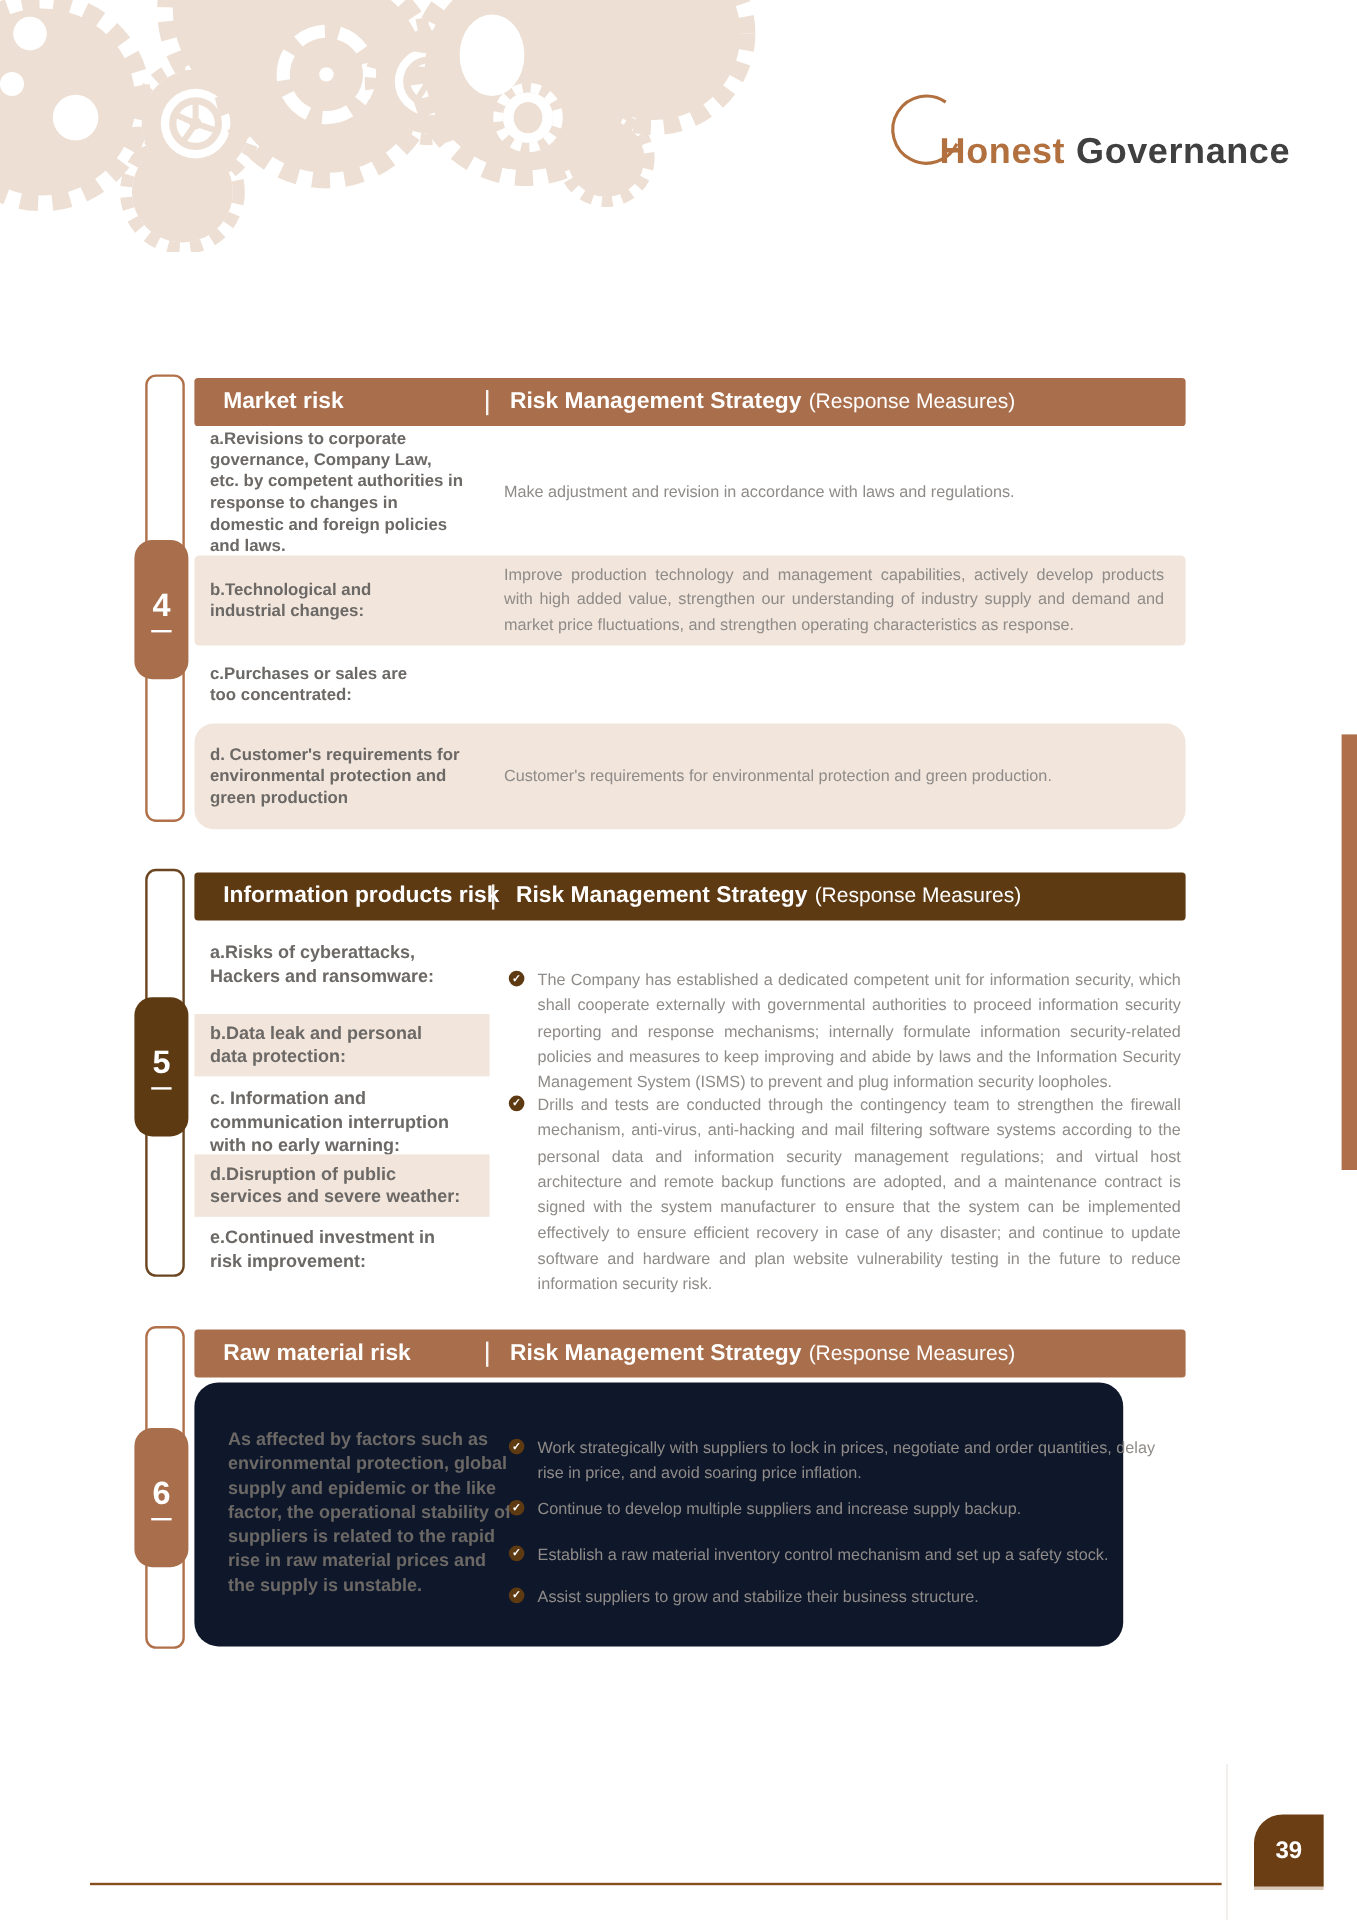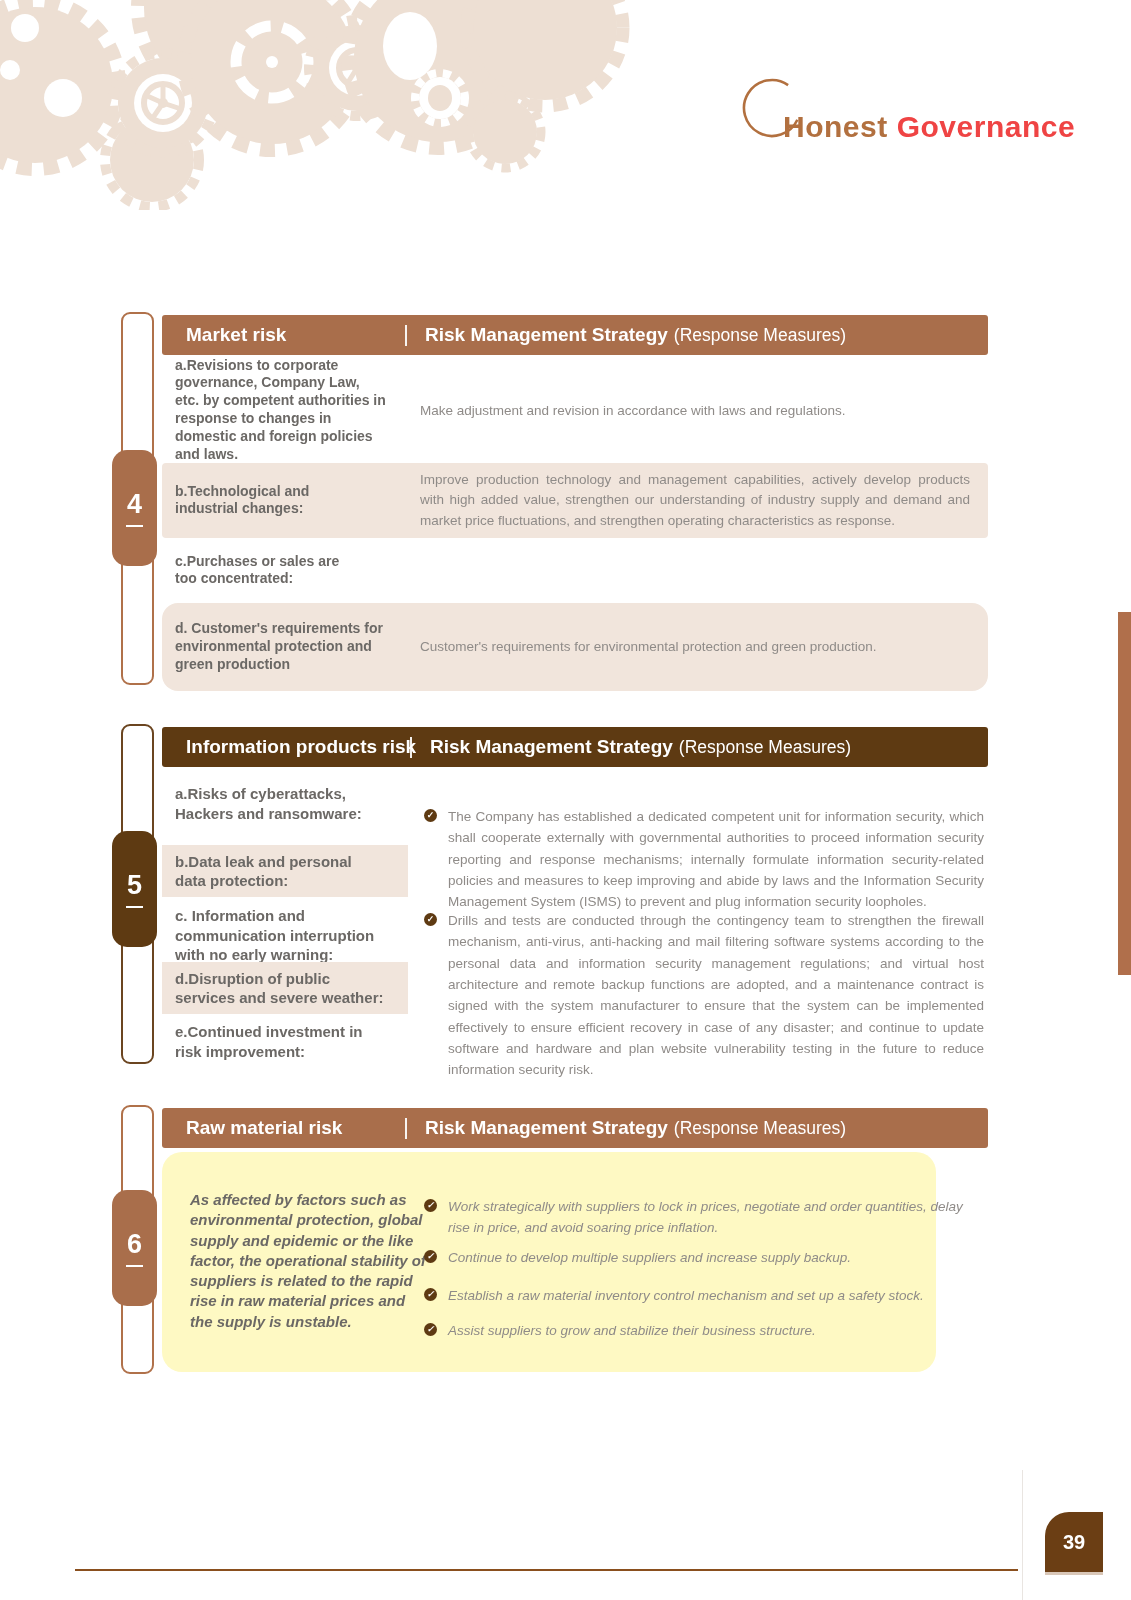--- a/index.html
+++ b/index.html
@@ -5,21 +5,21 @@
   html,body{margin:0;padding:0;background:#fff;}
   .page{
     position:relative; width:1131px; height:1600px; overflow:hidden;
     background:#fff; font-family:"Liberation Sans", sans-serif;
   }
   .abs{position:absolute;}
 
   
   .brand-title{position:absolute; left:783px; top:110px; font-size:30px; font-weight:bold; letter-spacing:.5px;}
   .brand-accent{color:#B2703F;}
-  .brand-rest{color:#ef4444; margin-left:9px;}
+  .brand-rest{color:#404040; margin-left:9px;}
 
   
   .strip{position:absolute; left:121px; width:33px; background:#fff; border-radius:9px; box-sizing:border-box;}
   .strip.copper{border:2px solid #B0714A;}
   .strip.dark{border:2px solid #6B4520;}
 
   .badge{position:absolute; left:112px; width:45px; height:116px; border-radius:15px;
          display:flex; flex-direction:column; align-items:center; justify-content:center;
          color:#fff; font-weight:bold; font-size:27px;}
   .badge.copper{background:#A96E4B;}
@@ -48,21 +48,21 @@
        font-weight:bold; color:#6B6865; font-size:15px; line-height:1.3;}
   .lab-box{background:#F1E5DC; height:52px; display:flex; align-items:center;}
 
   .bullet{position:absolute; display:flex; gap:11px; align-items:flex-start;}
   .check{flex:0 0 13px; width:13px; height:13px; border-radius:50%; background:#5E3A12;
          color:#fff; font-size:9px; line-height:13px; text-align:center; font-weight:bold; margin-top:3px;}
   .bullet p{margin:0; font-size:13.5px; line-height:1.58; color:#8F8B88;}
 
   
   .card{position:absolute; left:162px; top:1152px; width:774px; height:220px;
-        background:#fef9c3; border-radius:20px;font-style:italic;}
+        background:#0f172a; border-radius:20px;}
   .card-label{position:absolute; left:28px; top:38px; width:240px;
               font-weight:bold; color:#6B6865; font-size:15px; line-height:1.35;}
 
   
   .right-bar{position:absolute; left:1118px; top:612px; width:13px; height:363px; background:#B06F4B;}
   .foot-rule{position:absolute; left:75px; top:1569px; width:943px; height:2px; background:#8A4F1E;}
   .foot-vline{position:absolute; left:1022px; top:1470px; width:1px; height:130px; background:#E9E5E1;}
   .page-badge{position:absolute; left:1045px; top:1512px; width:58px; height:60px;
               background:#6B3E14; border-radius:24px 0 0 0; color:#fff; font-size:20px; font-weight:bold;
               display:flex; align-items:center; justify-content:center; box-shadow:0 3px 0 #D9C7B8;}

